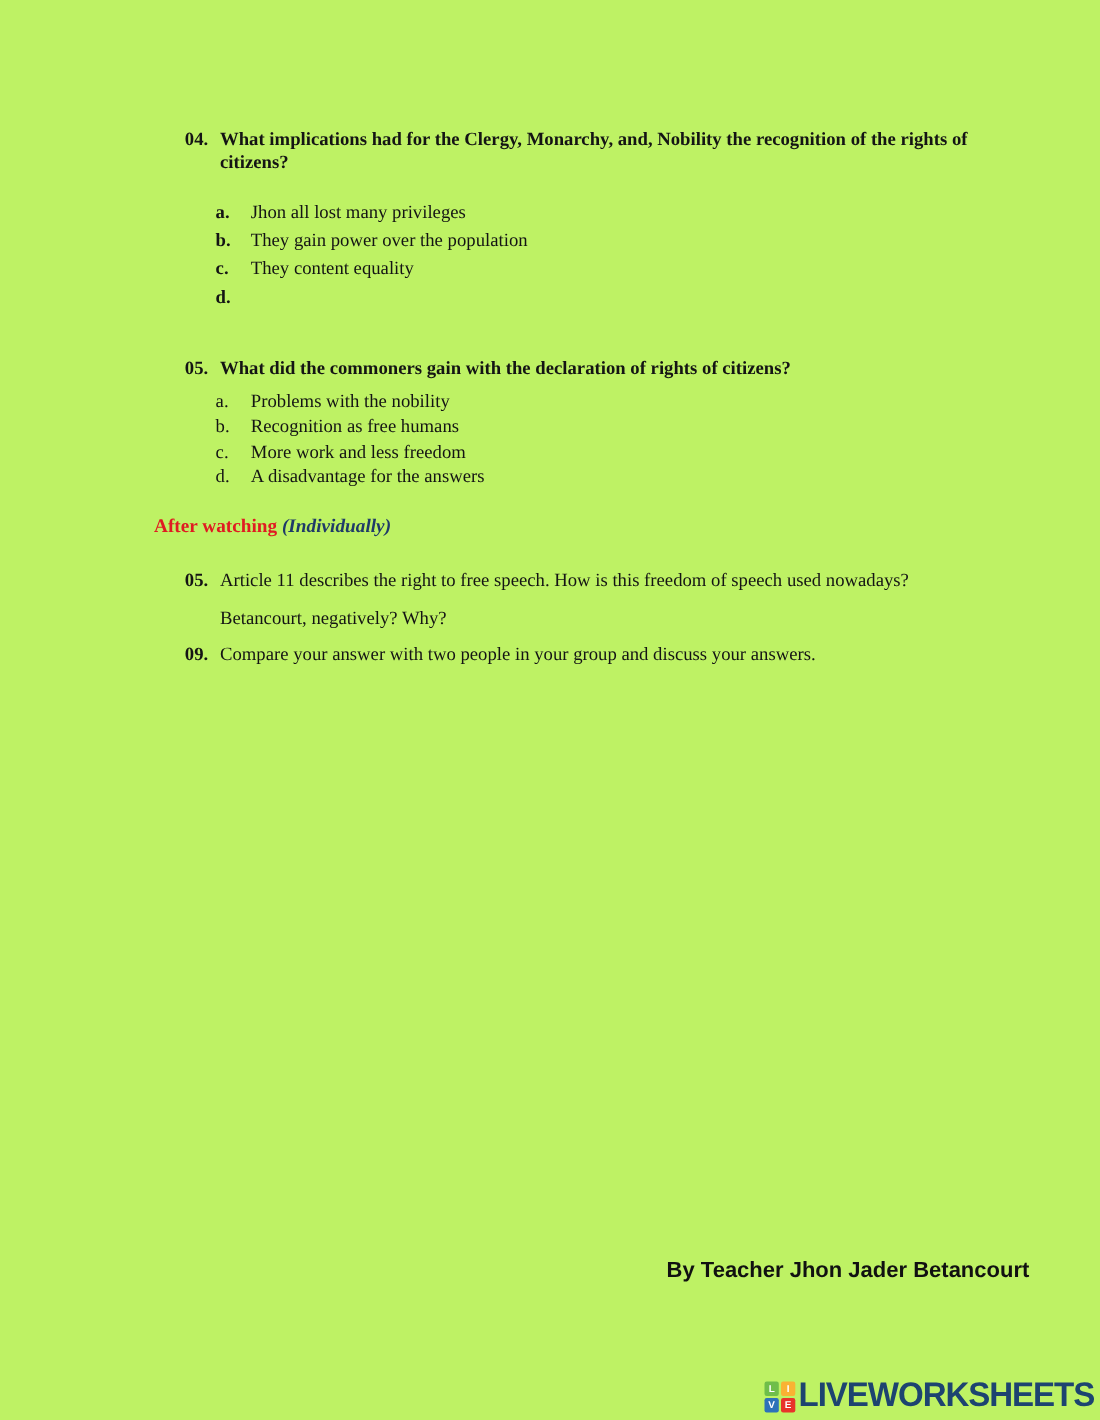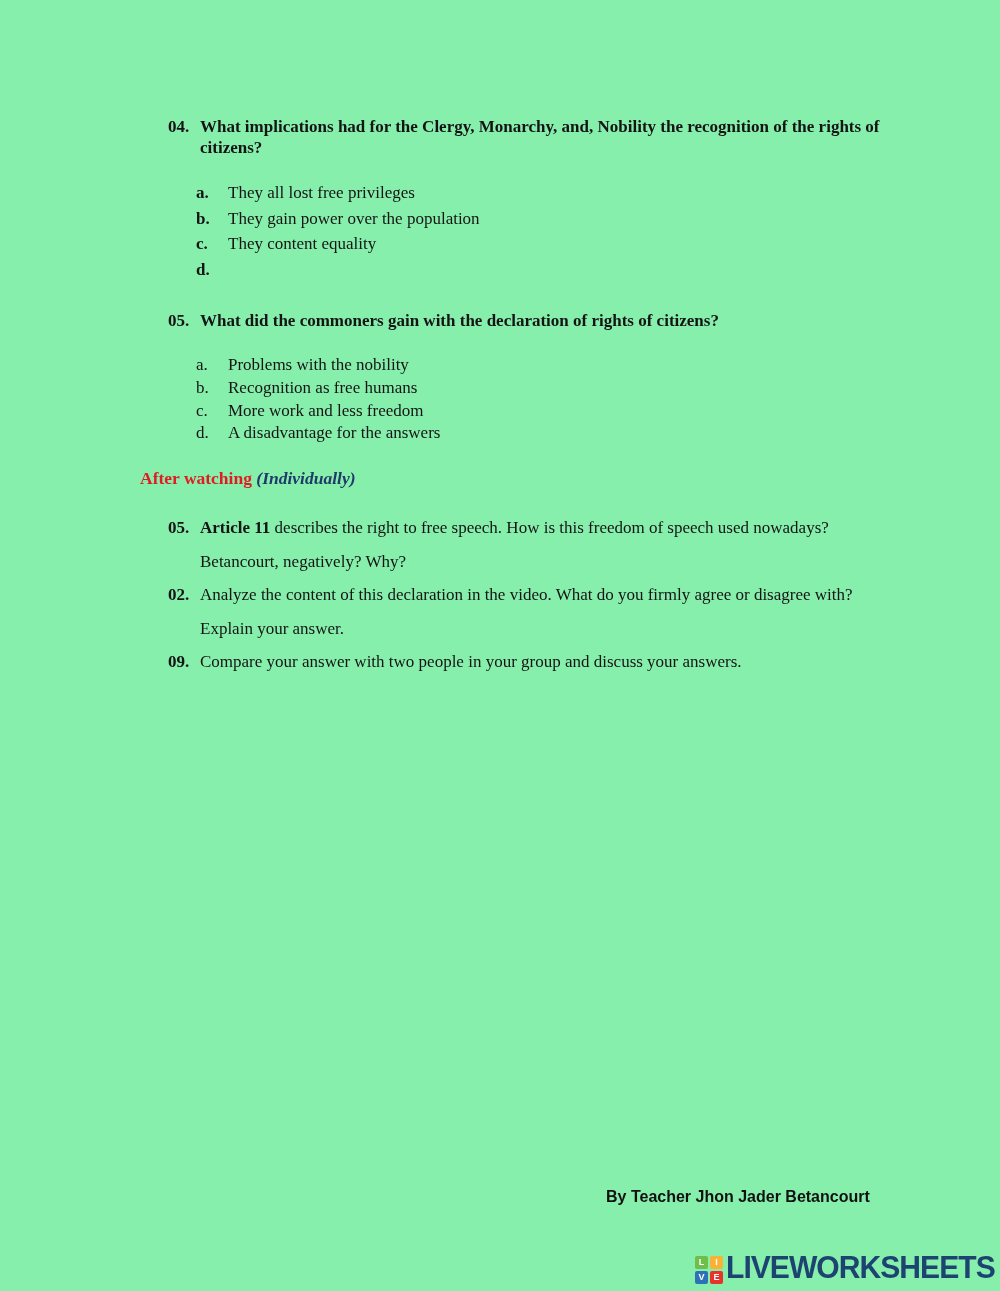--- a/index.html
+++ b/index.html
@@ -4,21 +4,21 @@
 <style>
   html, body {
     margin: 0;
     padding: 0;
     background: #ffffff;
   }
   .page {
     position: relative;
     width: 1000px;
     height: 1291px;
-    background: #86efac;
+    background: #bef264;
     font-family: "Liberation Serif", serif;
     color: #141414;
     overflow: hidden;
   }
 
   
   .q-block {
     position: absolute;
     font-size: 17px;
     font-weight: bold;
@@ -65,29 +65,29 @@
     top: 511px;
     width: 694px;
     font-size: 17px;
     line-height: 33.5px;
   }
   .task {
     padding-left: 32px;
     text-indent: -32px;
   }
   .task .q-num { font-weight: bold; }
-  .task .bold-lead { font-weight: bold; margin-top: 36px; }
+  .task .bold-lead { font-weight: normal; margin-top: 36px; }
 
   
   .byline {
     position: absolute;
     left: 606px;
-    top: 1188px;
+    top: 1144px;
     font-family: "Liberation Sans", sans-serif;
-    font-size: 16px;
+    font-size: 20px;
     font-weight: bold;
     color: #111111;
   }
 
   
   .lw-logo {
     position: absolute;
     left: 695px;
     top: 1250px;
     display: flex;
@@ -129,36 +129,36 @@
 
 <div class="page">
 
   <div class="q-block" style="left:168px; top:116px; width:712px;">
     <span class="q-num">04.</span><span>What implications had for the Clergy, Monarchy, and, Nobility the recognition of the rights of citizens?</span>
   </div>
 
   <div class="opt-list q04" style="left:196px; top:183px; width:620px;">
     <div class="opt-row">
       <span class="opt-letter">a.</span>
-      <span>They all lost free privileges</span>
+      <span>Jhon all lost many privileges</span>
     </div>
     <div class="opt-row">
       <span class="opt-letter">b.</span>
       <span>They gain power over the population</span>
     </div>
     <div class="opt-row">
       <span class="opt-letter">c.</span>
       <span>They content equality</span>
     </div>
     <div class="opt-row">
       <span class="opt-letter">d.</span>
     </div>
   </div>
 
-  <div class="q-block" style="left:168px; top:310px; width:712px;">
+  <div class="q-block" style="left:168px; top:324px; width:712px;">
     <span class="q-num">05.</span><span>What did the commoners gain with the declaration of rights of citizens?</span>
   </div>
 
   <div class="opt-list q05" style="left:196px; top:355px; width:620px;">
     <div class="opt-row">
       <span class="opt-letter">a.</span>
       <span>Problems with the nobility</span>
     </div>
     <div class="opt-row">
       <span class="opt-letter">b.</span>
@@ -175,23 +175,20 @@
   </div>
 
   <div class="aw-heading">
     <span style="color: rgb(224, 27, 34); margin-top: 22px;">After watching</span>
     <span style="color: rgb(31, 58, 104); font-style: italic;">(Individually)</span>
   </div>
 
   <div class="tasks">
     <div class="task">
       <span class="q-num">05.</span><span class="bold-lead">Article 11</span><span> describes the right to free speech. How is this freedom of speech used nowadays? Betancourt, negatively? Why?</span>
-    </div>
-    <div class="task">
-      <span class="q-num">02.</span><span class="bold-lead"></span><span>Analyze the content of this declaration in the video. What do you firmly agree or disagree with? Explain your answer.</span>
     </div>
     <div class="task">
       <span class="q-num">09.</span><span class="bold-lead"></span><span>Compare your answer with two people in your group and discuss your answers.</span>
     </div>
   </div>
 
   <div class="byline">By Teacher Jhon Jader Betancourt</div>
 
   <div class="lw-logo">
     <div class="lw-tiles">

